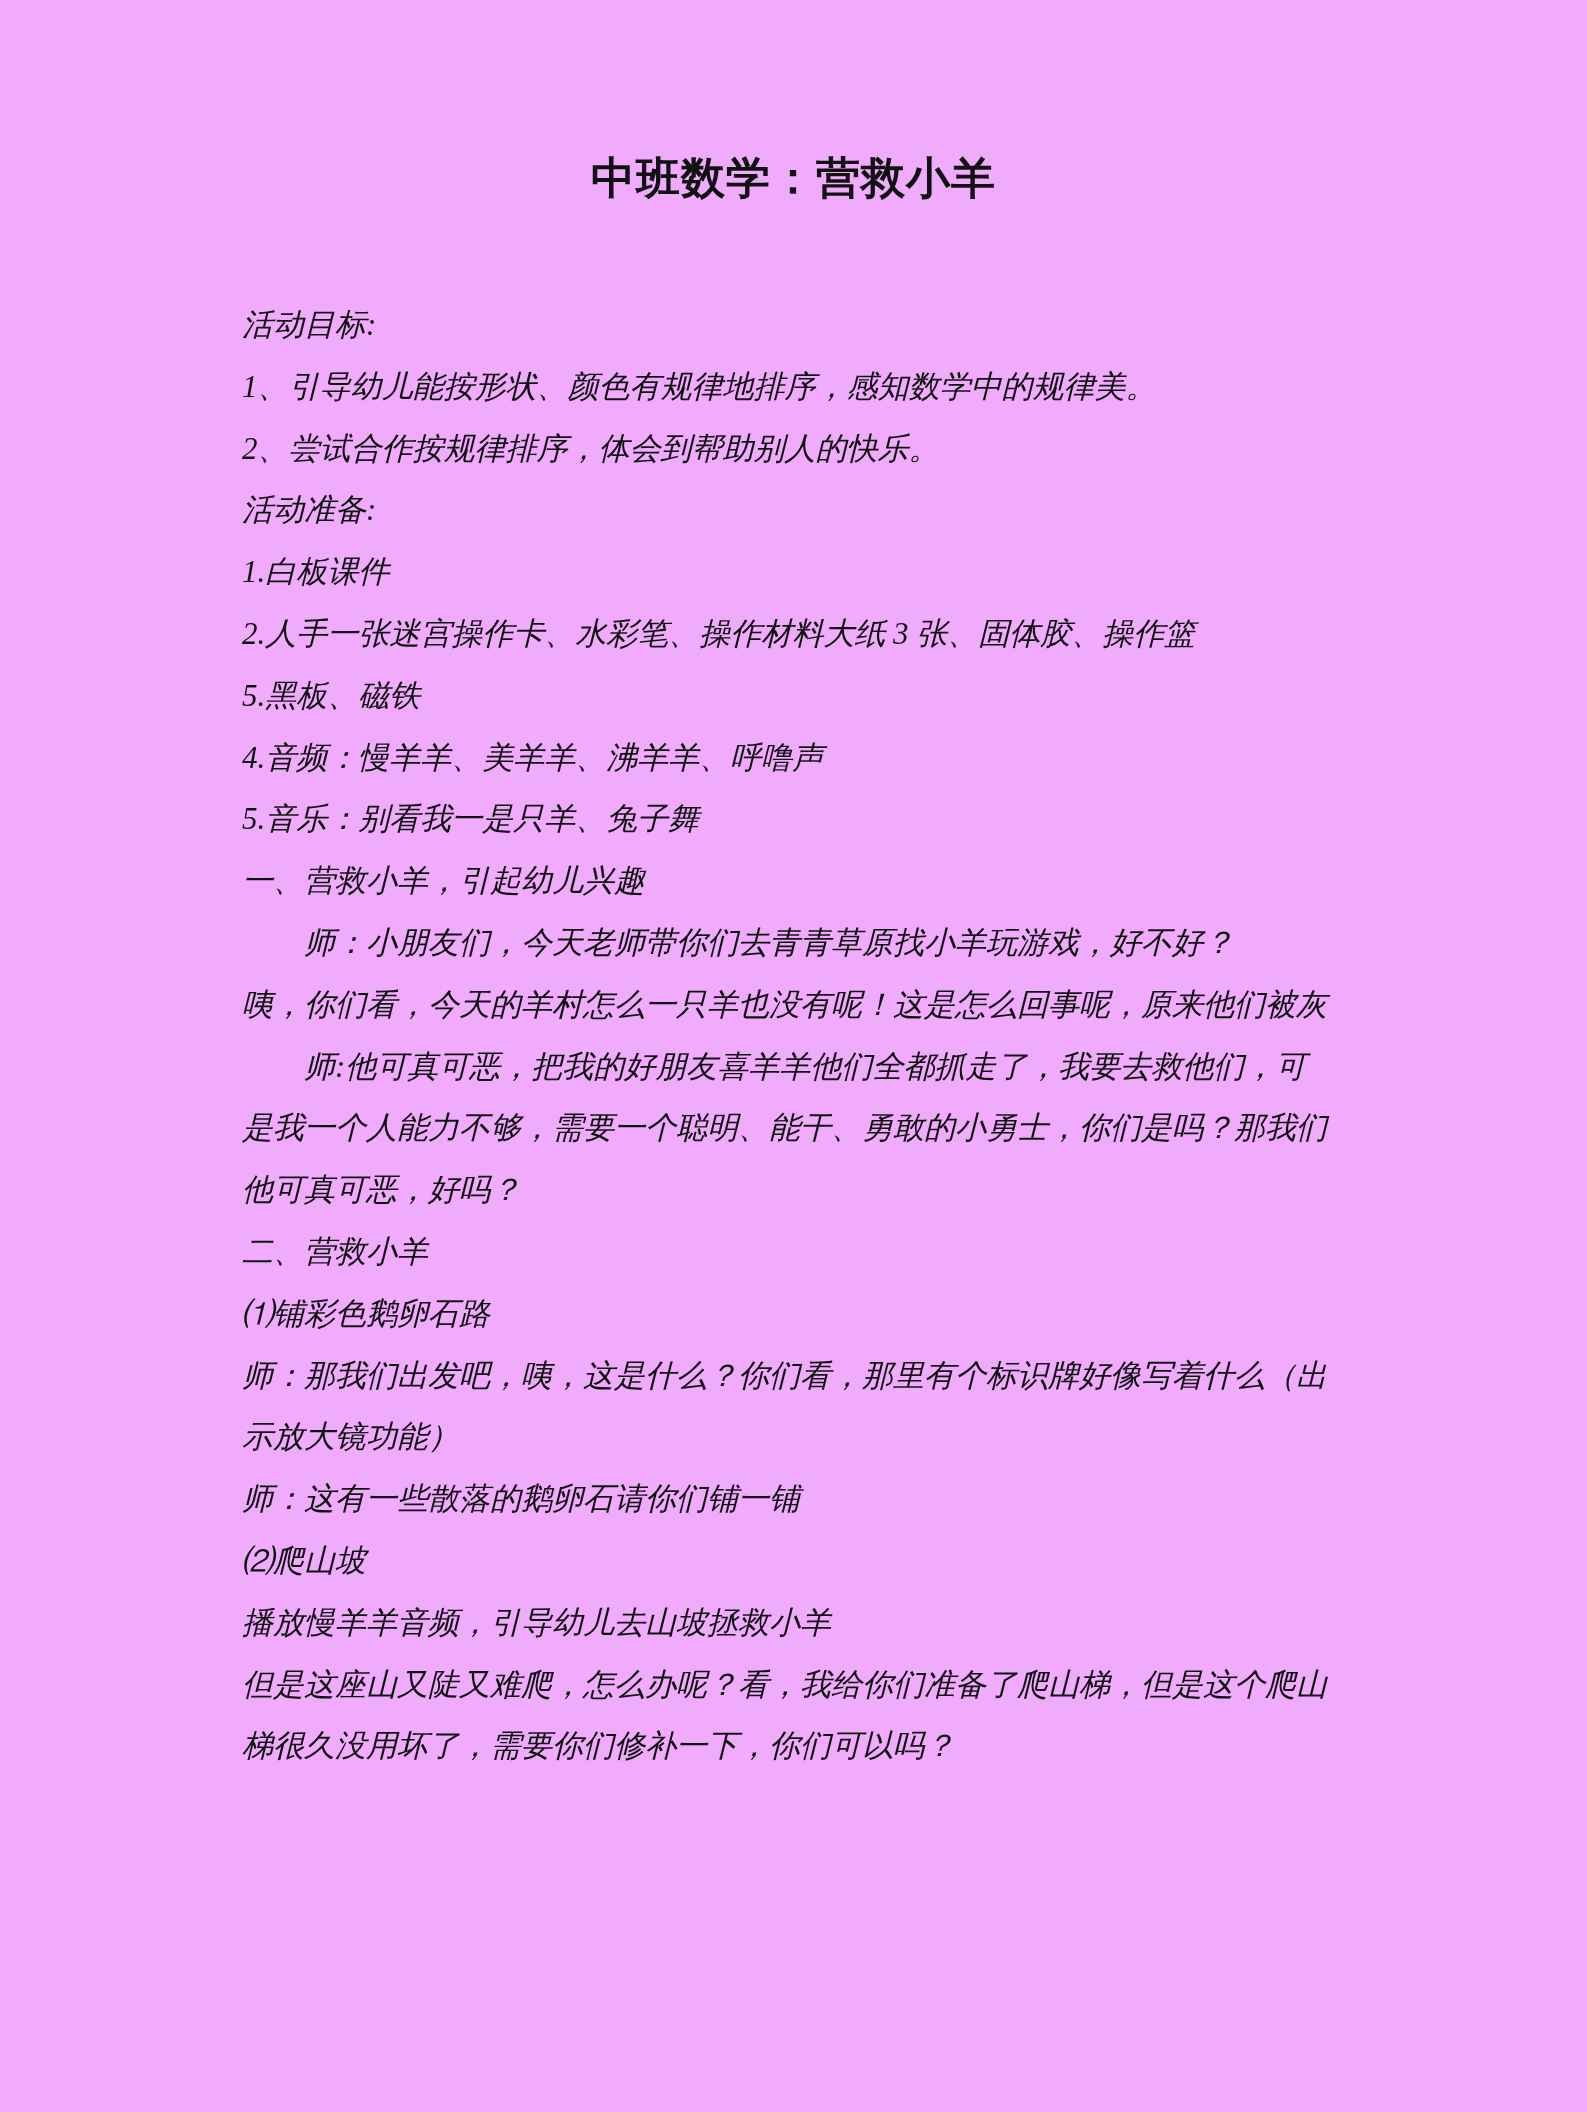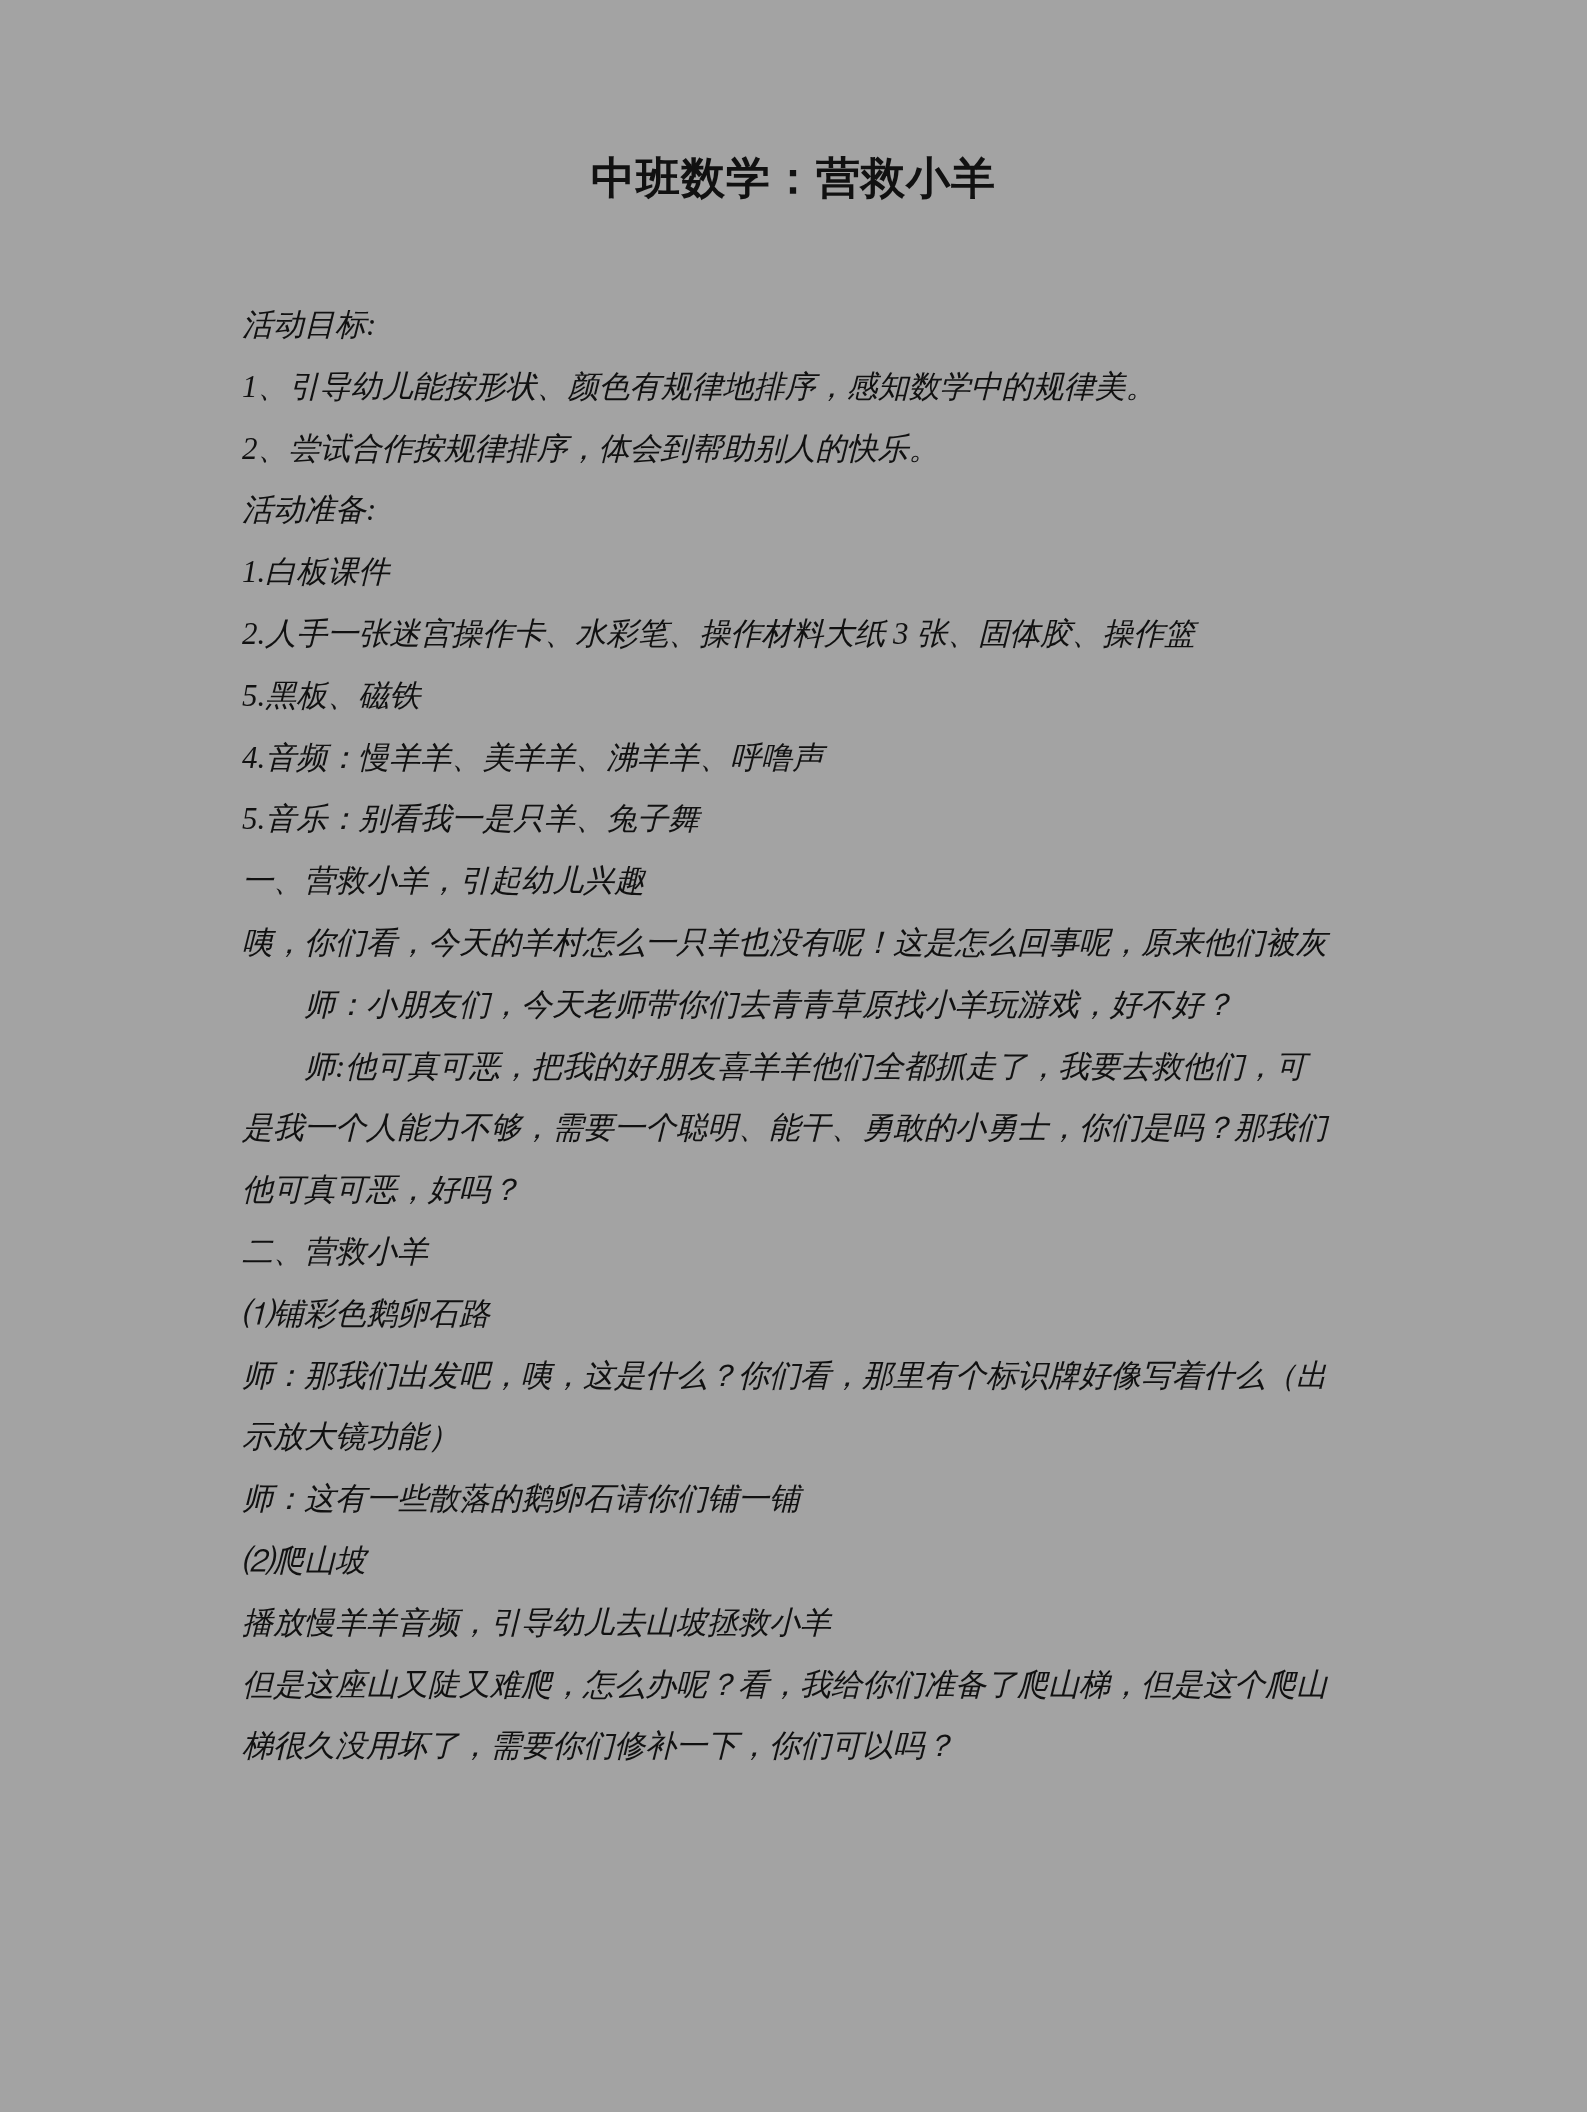--- a/index.html
+++ b/index.html
@@ -14,21 +14,21 @@
     font-family: "Liberation Serif", serif;
     color: #111111;
     overflow: hidden;
   }
   .page {
     position: absolute;
     left: 0;
     top: 0;
     width: 1587px;
     height: 2112px;
-    background: #a3a3a3;
+    background: #f0abfc;
   }
   .doc-title {
     position: absolute;
     top: 148px;
     left: 0;
     width: 1587px;
     text-align: center;
     font-size: 44px;
     font-weight: bold;
     line-height: 62px;
@@ -62,22 +62,22 @@
       <div class="line">活动目标:</div>
       <div class="line">1、引导幼儿能按形状、颜色有规律地排序，感知数学中的规律美。</div>
       <div class="line">2、尝试合作按规律排序，体会到帮助别人的快乐。</div>
       <div class="line">活动准备:</div>
       <div class="line">1.白板课件</div>
       <div class="line">2.人手一张迷宫操作卡、水彩笔、操作材料大纸 3 张、固体胶、操作篮</div>
       <div class="line">5.黑板、磁铁</div>
       <div class="line">4.音频：慢羊羊、美羊羊、沸羊羊、呼噜声</div>
       <div class="line">5.音乐：别看我一是只羊、兔子舞</div>
       <div class="line">一、营救小羊，引起幼儿兴趣</div>
+      <div class="line indent">师：小朋友们，今天老师带你们去青青草原找小羊玩游戏，好不好？</div>
       <div class="line">咦，你们看，今天的羊村怎么一只羊也没有呢！这是怎么回事呢，原来他们被灰</div>
-      <div class="line indent">师：小朋友们，今天老师带你们去青青草原找小羊玩游戏，好不好？</div>
       <div class="line indent">师:他可真可恶，把我的好朋友喜羊羊他们全都抓走了，我要去救他们，可</div>
       <div class="line">是我一个人能力不够，需要一个聪明、能干、勇敢的小勇士，你们是吗？那我们</div>
       <div class="line">他可真可恶，好吗？</div>
       <div class="line">二、营救小羊</div>
       <div class="line">⑴铺彩色鹅卵石路</div>
       <div class="line">师：那我们出发吧，咦，这是什么？你们看，那里有个标识牌好像写着什么（出</div>
       <div class="line">示放大镜功能）</div>
       <div class="line">师：这有一些散落的鹅卵石请你们铺一铺</div>
       <div class="line">⑵爬山坡</div>
       <div class="line">播放慢羊羊音频，引导幼儿去山坡拯救小羊</div>

